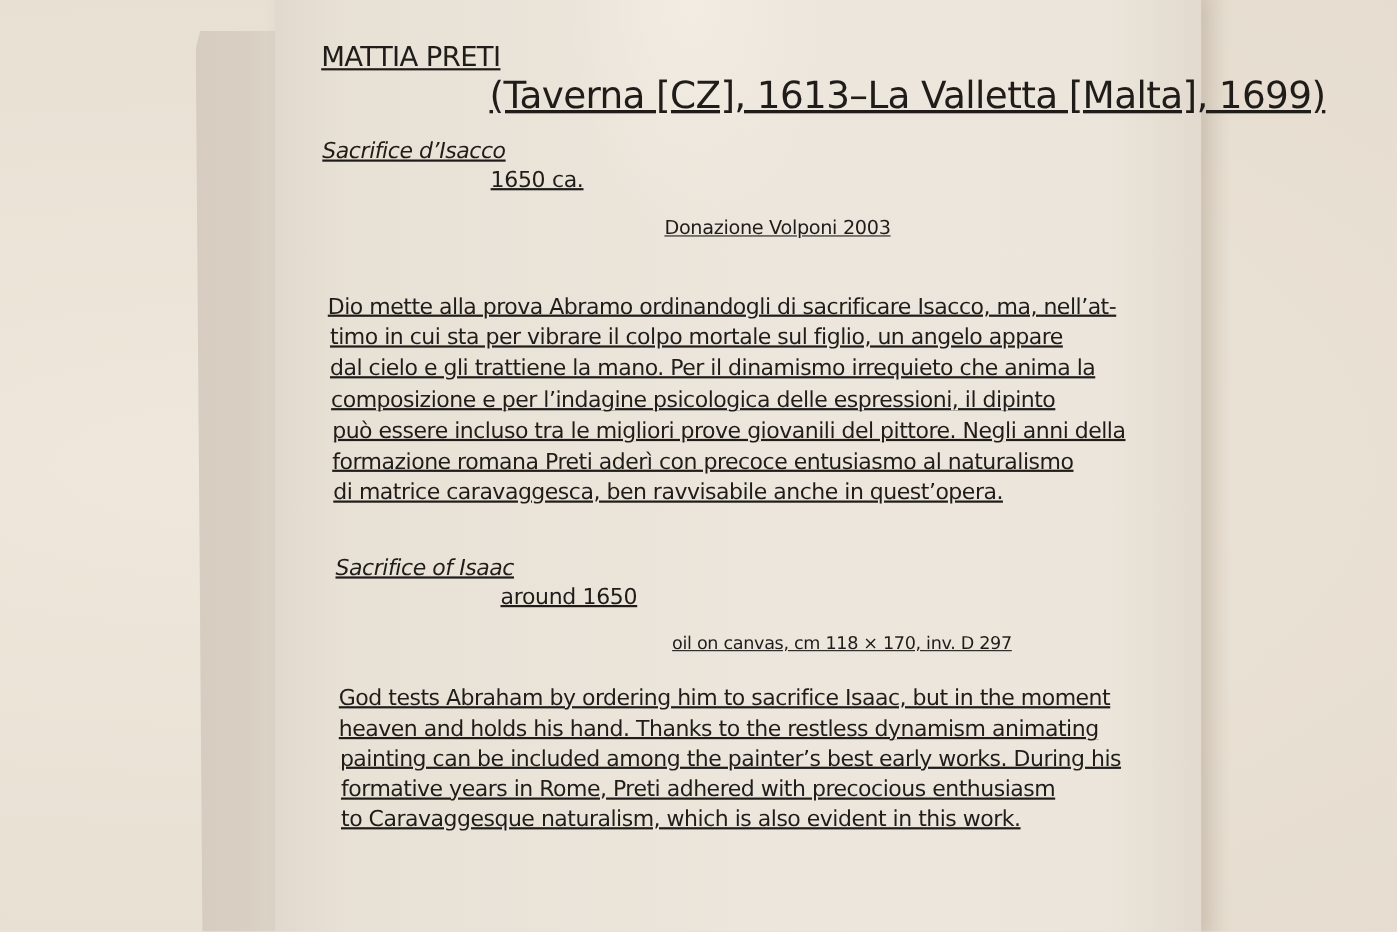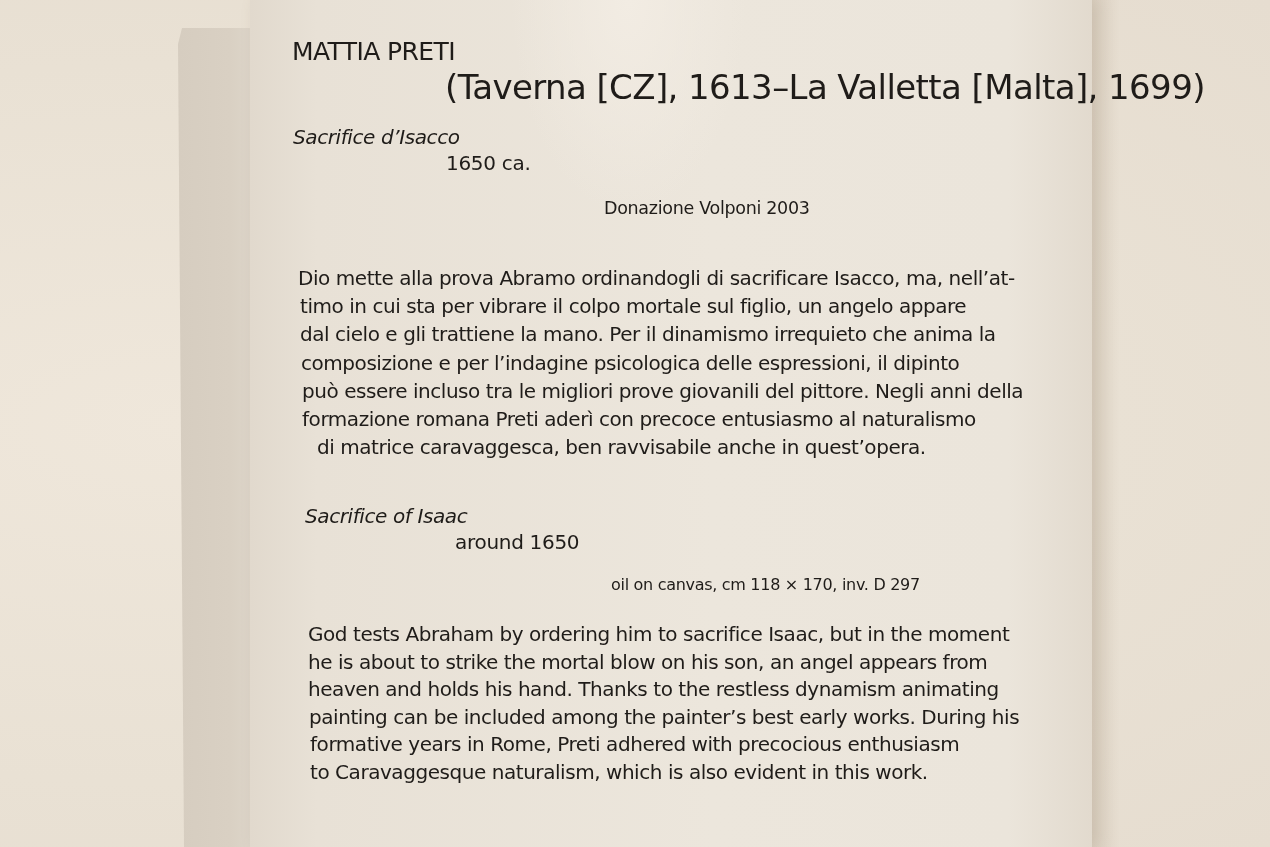--- a/index.html
+++ b/index.html
@@ -47,20 +47,21 @@
       top: 0;
       width: 28px;
       height: 100%;
       background: linear-gradient(90deg, rgba(190,175,155,0.35), rgba(190,175,155,0));
     }
     .txt {
       position: absolute;
       color: #1f1c19;
       white-space: nowrap;
       letter-spacing: -0.2px;
+      text-decoration: underline;
     }
     .artist {
       left: 292px;
       top: 37px;
       font-size: 25px;
       letter-spacing: -0.6px;
     }
     .life {
       left: 445px;
       top: 67px;
@@ -140,27 +141,26 @@
   <span class="line">Donazione Volponi 2003</span>
 </div>
 
 <div class="txt body-it">
   <span class="line">Dio mette alla prova Abramo ordinandogli di sacrificare Isacco, ma, nell’at-</span>
   <span class="line" style="margin-left:2px">timo in cui sta per vibrare il colpo mortale sul figlio, un angelo appare</span>
   <span class="line" style="margin-left:2px">dal cielo e gli trattiene la mano. Per il dinamismo irrequieto che anima la</span>
   <span class="line" style="margin-left:3px">composizione e per l’indagine psicologica delle espressioni, il dipinto</span>
   <span class="line" style="margin-left:4px">può essere incluso tra le migliori prove giovanili del pittore. Negli anni della</span>
   <span class="line" style="margin-left:4px">formazione romana Preti aderì con precoce entusiasmo al naturalismo</span>
-  <span class="line" style="margin-left:19px">di matrice caravaggesca, ben ravvisabile anche in quest’opera.</span>
+  <span class="line" style="margin-left:5px">di matrice caravaggesca, ben ravvisabile anche in quest’opera.</span>
 </div>
 
 <div class="txt title-en">Sacrifice of Isaac</div>
 <div class="txt date-en">around 1650</div>
 <div class="txt meta-en">oil on canvas, cm 118 × 170, inv. D 297</div>
 
 <div class="txt body-en">
   <span class="line">God tests Abraham by ordering him to sacrifice Isaac, but in the moment</span>
-  <span class="line">he is about to strike the mortal blow on his son, an angel appears from</span>
   <span class="line">heaven and holds his hand. Thanks to the restless dynamism animating</span>
   <span class="line" style="margin-left:1px">painting can be included among the painter’s best early works. During his</span>
   <span class="line" style="margin-left:2px">formative years in Rome, Preti adhered with precocious enthusiasm</span>
   <span class="line" style="margin-left:2px">to Caravaggesque naturalism, which is also evident in this work.</span>
 </div>
 
 </body></html>

